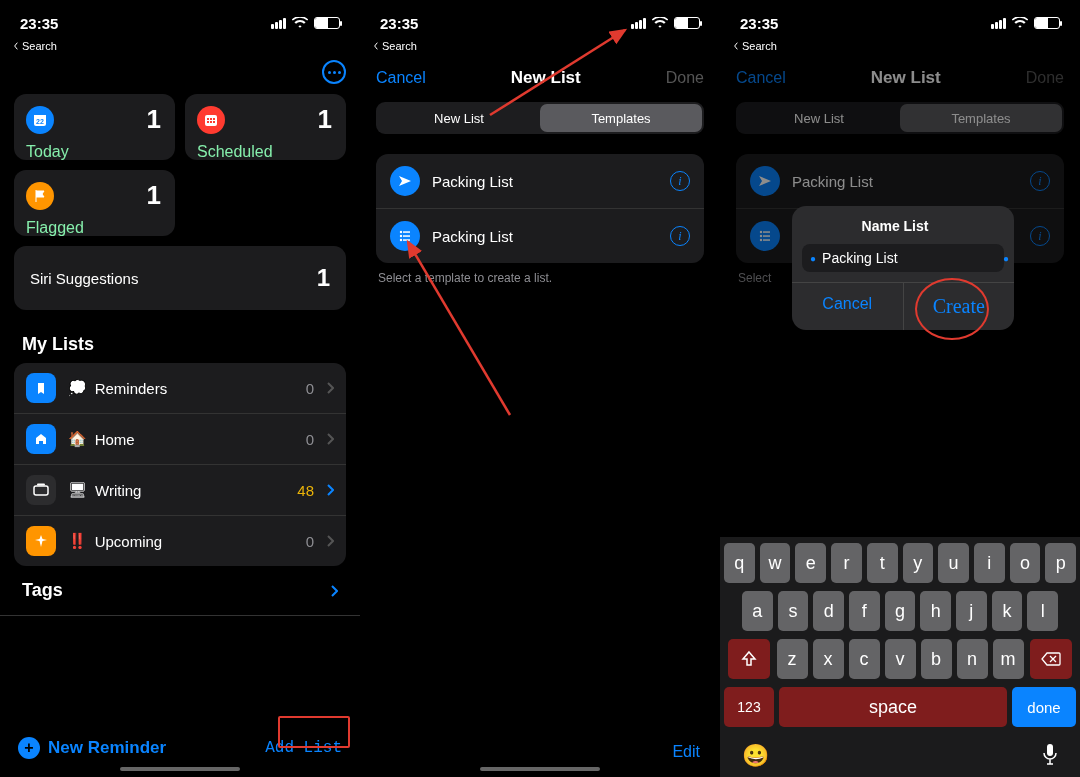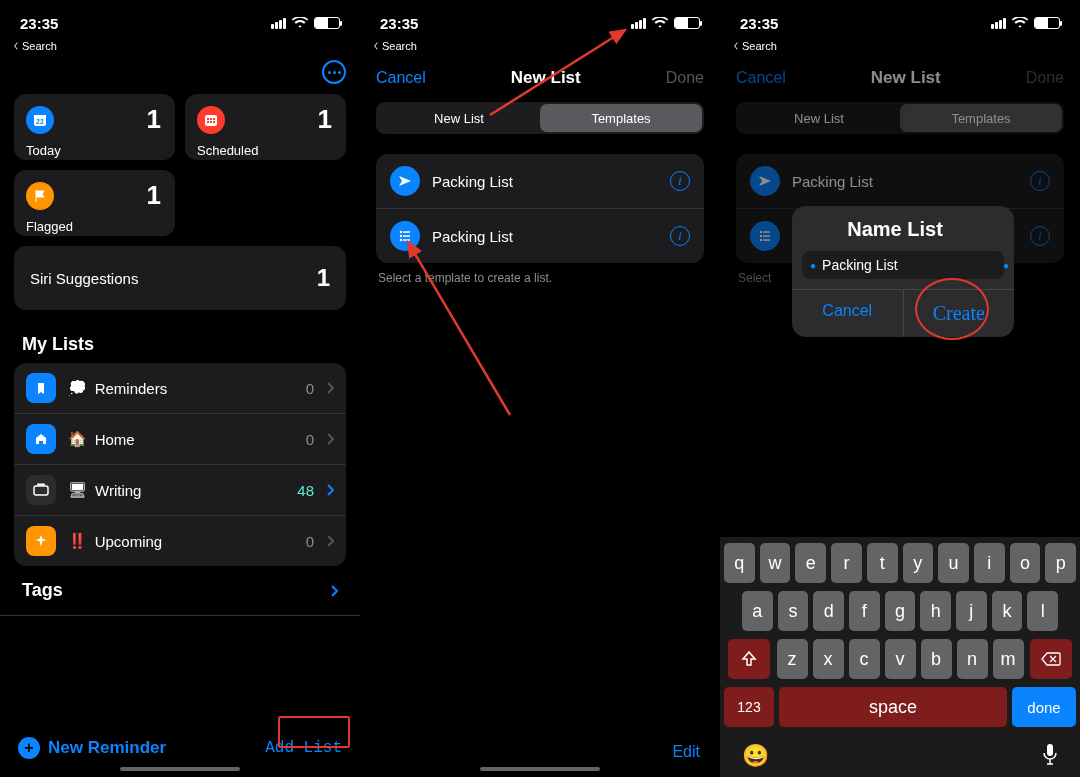--- a/index.html
+++ b/index.html
@@ -20,21 +20,21 @@
   .back { font-size:11px; color:#fff; padding:2px 0 0 12px; display:flex; align-items:center; gap:2px; }
   .back svg{width:8px;height:8px;}
   
   .more-row{display:flex;justify-content:flex-end;padding:8px 14px 2px 14px;}
   .more-btn{width:24px;height:24px;border:2px solid #0a84ff;border-radius:50%;display:flex;justify-content:center;align-items:center;gap:2px;}
   .more-btn span{width:3px;height:3px;background:#0a84ff;border-radius:50%;}
   .grid2{display:grid;grid-template-columns:1fr 1fr;gap:10px;padding:8px 14px;}
   .card{background:#1c1c1e;border-radius:12px;padding:10px 14px 10px 12px;display:flex;flex-direction:column;gap:8px;height:66px;position:relative;}
   .card .top{display:flex;justify-content:space-between;align-items:center;}
   .card .count{font-size:26px;font-weight:700;color:#fff;}
-  .card .label{font-size:13px;color:#ffffff;}
+  .card .label{font-size:16px;color:#86efac;}
   .circle-ic{width:28px;height:28px;border-radius:50%;display:flex;align-items:center;justify-content:center;}
   .ic-blue{background:#0a84ff;} .ic-red{background:#ff3b30;} .ic-orange{background:#ff9500;}
   .card.full{grid-column:1/3;height:auto;flex-direction:row;align-items:center;justify-content:space-between;padding:18px 16px;}
   .card.full .label{color:#fff;font-size:15px;}
   .section-h{font-size:18px;font-weight:700;padding:16px 22px 8px 22px;}
   .list-box{background:#1c1c1e;margin:0 14px;border-radius:12px;overflow:hidden;}
   .row{display:flex;align-items:center;gap:12px;padding:10px 12px;border-bottom:0.5px solid #333;}
   .row:last-child{border-bottom:none;}
   .row-ic{width:30px;height:30px;border-radius:8px;display:flex;align-items:center;justify-content:center;font-size:15px;}
   .row .name{flex:1;font-size:15px;display:flex;align-items:center;gap:8px;}
@@ -58,21 +58,21 @@
   .tmpl-row{display:flex;align-items:center;gap:12px;padding:12px 14px;border-bottom:0.5px solid #333;}
   .tmpl-row:last-child{border-bottom:none;}
   .tmpl-ic{width:30px;height:30px;border-radius:50%;background:#0a84ff;display:flex;align-items:center;justify-content:center;}
   .tmpl-row .nm{flex:1;font-size:15px;}
   .info-ic{width:20px;height:20px;border:1.5px solid #0a84ff;border-radius:50%;display:flex;align-items:center;justify-content:center;color:#0a84ff;font-size:12px;font-style:italic;font-family:Georgia,serif;}
   .hint{font-size:12px;color:#8e8e93;padding:8px 18px;}
   .edit-btn{position:absolute;bottom:16px;right:20px;color:#0a84ff;font-size:16px;}
   
   .arrow{position:absolute;pointer-events:none;}
   .popover{position:absolute;left:72px;top:206px;width:222px;background:#2c2c2e;border-radius:14px;overflow:hidden;z-index:5;}
-  .popover .hd{text-align:center;font-size:20px;font-weight:600;padding:12px 16px 10px 0;}
+  .popover .hd{text-align:center;font-size:14px;font-weight:600;padding:12px 16px 10px 0;}
   .popover .fld{margin:0 10px 10px 10px;background:#1c1c1e;border-radius:8px;display:flex;align-items:center;padding:6px 8px;gap:6px;}
   .popover .fld input{flex:1;background:transparent;border:none;color:#fff;font-size:14px;outline:none;}
   .popover .btns{display:flex;border-top:0.5px solid #444;}
   .popover .btns div{flex:1;text-align:center;padding:12px 0;color:#0a84ff;font-size:16px;}
   .popover .btns div:last-child{border-left:0.5px solid #444;font-size:20px;font-family:Liberation Serif, serif;}
   .red-circle{position:absolute;border:2px solid #e03a2f;border-radius:50%;z-index:6;}
   .caret{color:#0a84ff;}
   
   .kbd{position:absolute;bottom:0;left:0;right:0;background:#1b1b1c;padding:6px 4px 8px 4px;}
   .krow{display:flex;justify-content:center;gap:5px;margin-bottom:8px;}
@@ -200,21 +200,21 @@
         </svg>
       </div>
       <div class="row">
         <div class="row-ic" style="background:#2c2c2e">
           <svg width="16" height="14" viewBox="0 0 16 14">
             <rect x="1" y="3" width="14" height="9" rx="2" fill="none" stroke="#fff" stroke-width="1.5"></rect>
             <rect x="4" y="0.5" width="8" height="2" rx="1" fill="#fff"></rect>
           </svg>
         </div>
         <span class="name"><span>🖥</span>Writing</span>
-        <span class="cnt" style="color:#5eead4">48</span>
+        <span class="cnt" style="color:#eab308">48</span>
         <svg width="8" height="12" viewBox="0 0 8 12">
           <path d="M2 1l5 5-5 5" stroke="#0a84ff" stroke-width="2" fill="none"></path>
         </svg>
       </div>
       <div class="row">
         <div class="row-ic" style="background:#ff9500">
           <svg width="14" height="14" viewBox="0 0 14 14">
             <path d="M7 1l1.5 4L13 6l-4.5 1L7 13l-1.5-6L1 6l4.5-1z" fill="#fff"></path>
           </svg>
         </div>

